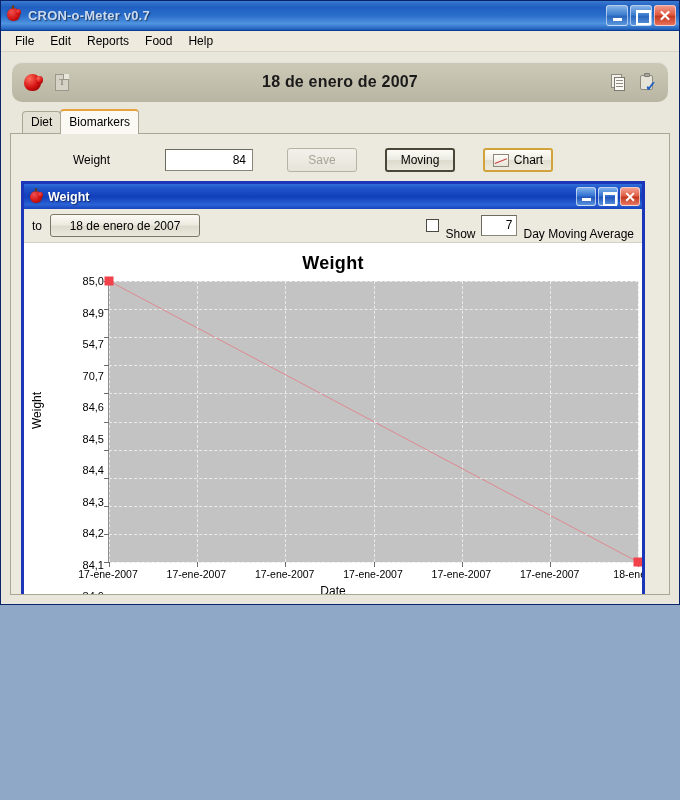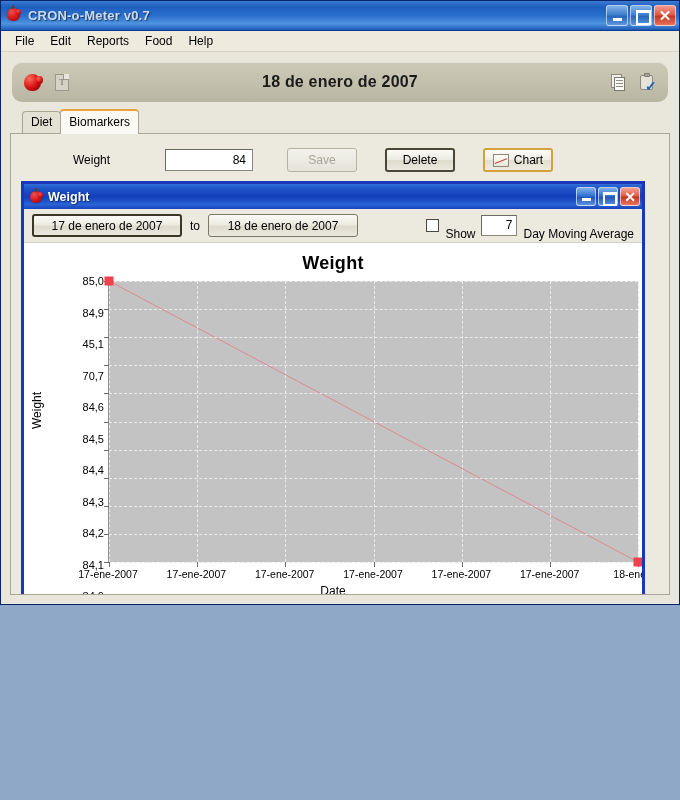--- a/index.html
+++ b/index.html
@@ -548,21 +548,21 @@
       <div class="tab">Diet</div>
       <div class="tab active">Biomarkers</div>
     </div>
 
     <div class="panel">
 
       <div class="form-row">
         <div class="form-label">Weight</div>
         <input class="num-input" type="text" value="84" style="">
         <div class="btn disabled btn-gap-1">Save</div>
-        <div class="btn default btn-gap-2">Delete</div>
+        <div class="btn default btn-gap-2">Moving</div>
         <div class="btn focus btn-gap-3">
           <span class="chart-ico"></span>
           <span>Chart</span>
         </div>
       </div>
 
       <div class="inner-window">
 
         <div class="inner-title">
           <div class="apple-ico"></div>
@@ -570,21 +570,20 @@
           <div class="iwin-btns">
             <div class="iwin-btn iwin-min"></div>
             <div class="iwin-btn iwin-max"></div>
             <div class="iwin-btn iwin-close">
               <span class="iwin-x">✕</span>
             </div>
           </div>
         </div>
 
         <div class="inner-toolbar">
-          <div class="date-btn primary">17 de enero de 2007</div>
           <div class="to-label">to</div>
           <div class="date-btn">18 de enero de 2007</div>
           <div class="ma-group">
             <div class="checkbox"></div>
             <span class="ma-text">Show</span>
             <input class="ma-input" type="text" value="7" style="">
             <span class="ma-text">Day Moving Average</span>
           </div>
         </div>
 
@@ -595,21 +594,21 @@
             <div class="ylabel">Weight</div>
             <div class="ytick-col" id="ytick-col">
                 <div class="ytick" style="top: calc(100%);">84,0</div>
                 <div class="ytick" style="top: calc(90%);">84,1</div>
                 <div class="ytick" style="top: calc(80%); padding-left: 20px;">84,2</div>
                 <div class="ytick" style="top: calc(70%);">84,3</div>
                 <div class="ytick" style="top: calc(60%);">84,4</div>
                 <div class="ytick" style="top: calc(50%);">84,5</div>
                 <div class="ytick" style="top: calc(40%);">84,6</div>
                 <div class="ytick" style="top: calc(30%);">70,7</div>
-                <div class="ytick" style="top: calc(20%);">45,1</div>
+                <div class="ytick" style="top: calc(20%);">54,7</div>
                 <div class="ytick" style="top: calc(10%);">84,9</div>
                 <div class="ytick" style="top: calc(0%);">85,0</div>
               </div>
             <div class="plot" id="plot">
               <svg class="series-line" id="series-svg" preserveAspectRatio="none" viewBox="0 0 100 100" width="100%" height="100%">
                   <polyline points="0,0 100,100" fill="none" stroke="#e8707a" stroke-width="0.7" vector-effect="non-scaling-stroke"></polyline>
                 </svg>
             <div class="gl-h" style="top: 100%;"></div>
                 <div class="tick-mark" style="top: 100%;"></div>
                 <div class="gl-h" style="top: 90%;"></div>

